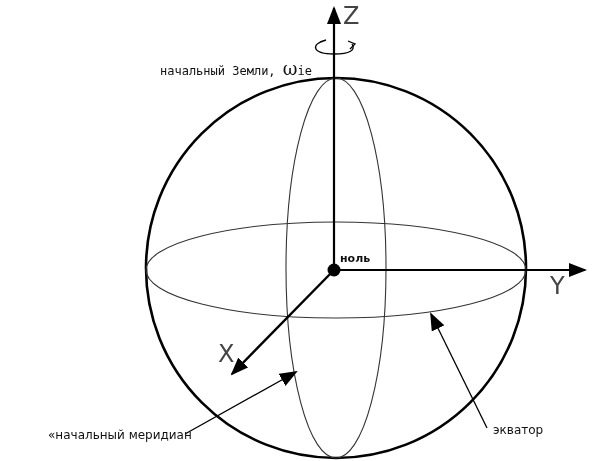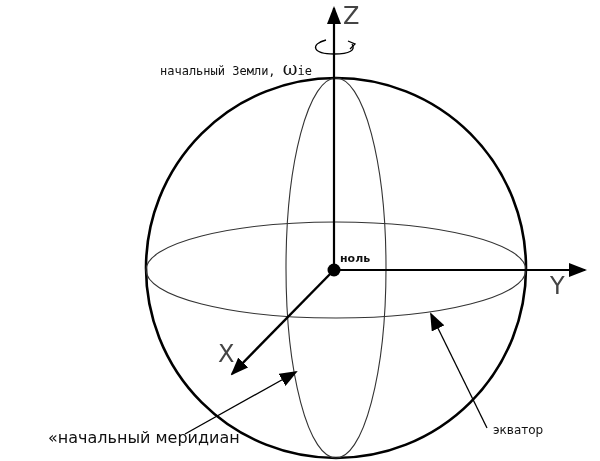--- a/index.html
+++ b/index.html
@@ -50,15 +50,15 @@
 <div class="lbl axis" style="left:550px; top:272px;">Y</div>
 <div class="lbl axis" style="left:218px; top:340px;">X</div>
 
 <div class="lbl mono" style="left:160px; top:58px;">
   <span>начальный Земли,</span>
   <span style="font-size:18px; font-family:'DejaVu Serif', serif;">ω</span><span>ie</span>
 </div>
 
 <div class="lbl" style="left:340px; top:252px; font-size:11px; font-weight:bold;">ноль</div>
 
-<div class="lbl" style="left:48px; top:428px; font-size:16px;">«начальный меридиан</div>
+<div class="lbl" style="left:48px; top:428px; font-size:12px;">«начальный меридиан</div>
 
 <div class="lbl" style="left:493px; top:423px; font-size:12px;">экватор</div>
 
 </body></html>

